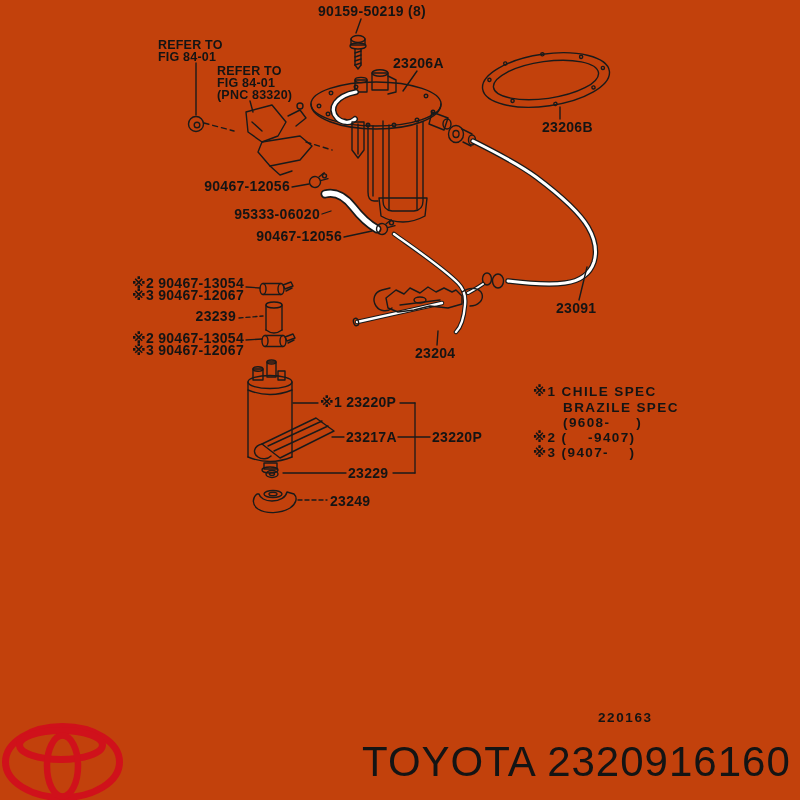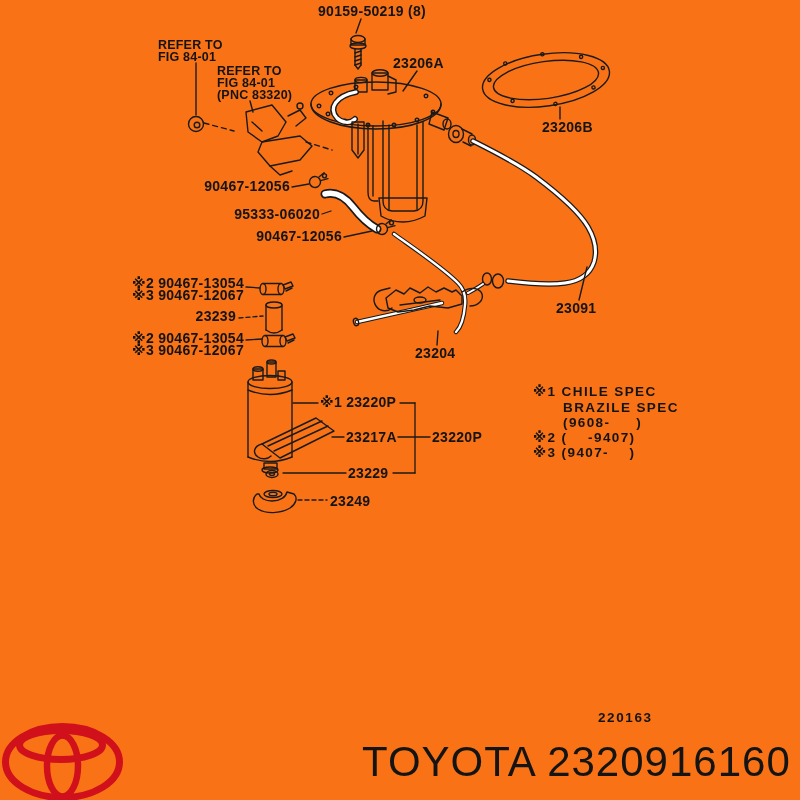--- a/index.html
+++ b/index.html
@@ -1,16 +1,16 @@
 <!DOCTYPE html>
 <html><head>
 <meta charset="utf-8">
 <style>
   html,body{margin:0;padding:0;background:#ffffff;}
-  .page{position:relative;width:800px;height:800px;background:#f97316;overflow:hidden;}
+  .page{position:relative;width:800px;height:800px;background:#c2410c;overflow:hidden;}
   svg{display:block;}
   text{
     font-family:"Liberation Sans","DejaVu Sans",sans-serif;
     font-weight:bold;
     font-size:14px;
     fill:#141414;
     white-space:pre;
     letter-spacing:0.3px;
   }
   text.sm{font-size:12.5px;letter-spacing:0.2px;}

